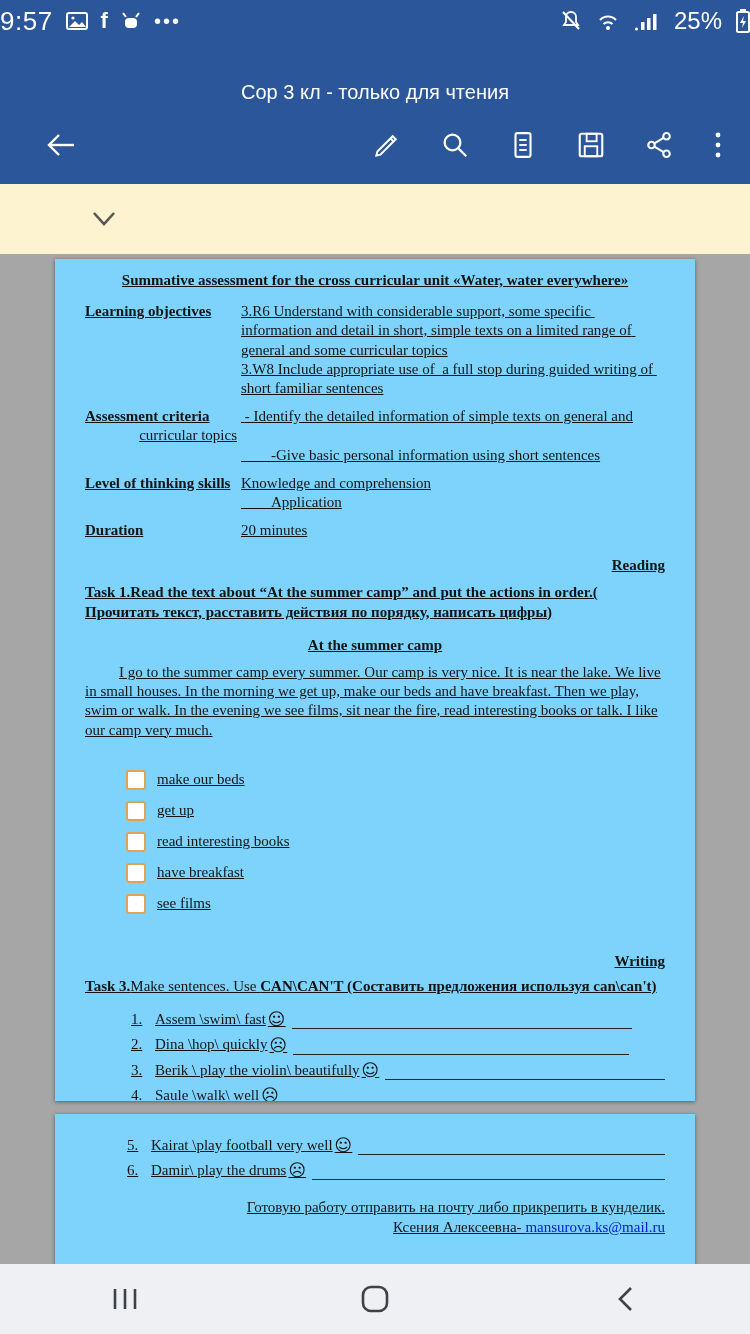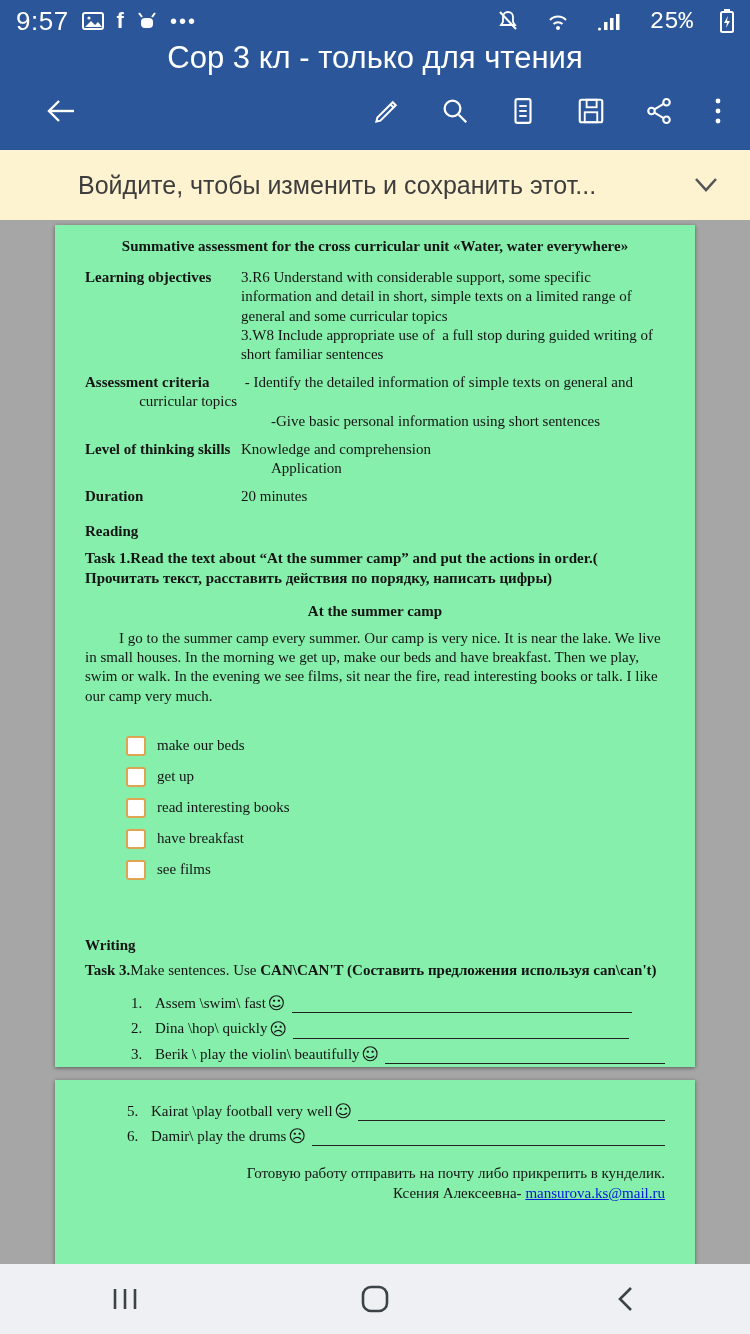--- a/index.html
+++ b/index.html
@@ -3,57 +3,57 @@
 <meta charset="utf-8">
 <style>
   html,body{margin:0;padding:0;}
   body{
     width:750px;height:1334px;position:relative;overflow:hidden;
     background:#a6a6a6;font-family:"Liberation Sans",sans-serif;
     -webkit-font-smoothing:antialiased;
   }
   
   .app-header{background:#2b579a;color:#fff;}
-  .status-bar{height:42px;display:flex;align-items:center;padding:0 16px;font-size:24px;}
+  .status-bar{height:42px;display:flex;align-items:center;padding:0 0;font-size:24px;}
   .sb-left{display:flex;align-items:center;gap:13px;}
   .sb-time{font-size:26px;letter-spacing:.5px;}
-  .sb-right{margin-left:auto;display:flex;align-items:center;gap:27px;font-size:24px;font-family:Liberation Mono, monospace;}
+  .sb-right{margin-left:auto;display:flex;align-items:center;gap:14px;font-size:24px;}
   .sb-ico{display:inline-flex;align-items:center;}
   .fb-glyph{font-weight:bold;font-size:22px;line-height:1;}
   .sb-more{font-size:20px;letter-spacing:2px;}
-  .title-bar{height:36px;line-height:32px;text-align:center;font-size:31px;}
+  .title-bar{height:36px;line-height:32px;text-align:center;font-size:20px;margin-top:34px;}
   .toolbar{height:66px;display:flex;align-items:center;padding:0 26px 6px 26px;}
   .tb-back{width:70px;display:flex;align-items:center;cursor:pointer;}
   .tb-icons{margin-left:auto;display:flex;align-items:center;gap:38px;}
   .tb-btn{display:inline-flex;align-items:center;justify-content:center;cursor:pointer;}
   
   .signin-banner{background:#fdf3d1;height:70px;display:flex;align-items:center;
     padding:0 30px 0 78px;color:#3d3d3d;font-size:25px;}
   .signin-text{flex:1;white-space:nowrap;overflow:hidden;}
   .banner-chevron{margin-left:12px;display:flex;align-items:center;cursor:pointer;}
   
   .doc-area{height:1050px;box-sizing:border-box;padding-top:5px;}
-  .page{background:#86efac;margin:0 55px;box-shadow:0 1px 4px rgba(0,0,0,.45);
-    font-family:"Liberation Serif",serif;font-size:15px;color:#141414;line-height:1.28;}
+  .page{background:#7dd3fc;margin:0 55px;box-shadow:0 1px 4px rgba(0,0,0,.45);
+    font-family:"Liberation Serif",serif;font-size:15px;color:#141414;line-height:1.28;text-decoration:underline;}
   .page1{height:842px;box-sizing:border-box;padding:10px 30px 0 30px;overflow:hidden;}
   .page2{margin-top:13px;height:190px;box-sizing:border-box;padding:22px 30px 0 30px;overflow:hidden;}
   .doc-title{text-align:center;font-weight:bold;margin:2px 0 12px 0;}
   .info-row{display:flex;margin-bottom:9px;}
   .info-label{width:152px;flex-shrink:0;font-weight:bold;}
   .info-sublabel{font-weight:normal;display:block;text-align:right;}
   .info-value{flex:1;white-space:pre-wrap;padding-left:4px;}
-  .section-heading{font-weight:bold;margin:16px 0 6px 0;}
+  .section-heading{font-weight:bold;margin:16px 0 6px 0;text-align:right;}
   .task-line{font-weight:bold;margin:8px 0 6px 0;}
   .camp-title{text-align:center;font-weight:bold;margin:14px 0 8px 0;}
   .camp-text{text-indent:34px;margin:0 0 18px 0;}
   .checkbox-list{margin-top:30px;}
   .checkbox-row{display:flex;align-items:center;margin-bottom:11px;cursor:default;padding-left:41px;}
   .checkbox{width:16px;height:16px;border:2px solid #dfa352;border-radius:3px;
     background:#fff;margin-right:11px;flex-shrink:0;cursor:pointer;}
-  .writing-block{margin-top:56px;}
+  .writing-block{margin-top:38px;}
   .task3-line{margin:6px 0 14px 0;}
   .sentences{margin-left:46px;}
   .sentence{display:flex;align-items:flex-end;margin-bottom:6px;white-space:nowrap;}
   .s-num{width:24px;flex-shrink:0;}
   .face{font-family:"DejaVu Sans",sans-serif;font-size:17px;margin:0 6px 0 2px;line-height:1;position:relative;top:-1px;}
   .answer-line{display:inline-block;border-bottom:1.5px solid #222;height:15px;}
   .w1{width:340px}.w2{width:336px}.w3{width:322px}.w5{width:358px}.w6{width:362px}
   .p2-sentences{margin-left:42px;}
   .doc-footer{margin:18px 0 0 62px;text-align:right;}
   .email-link{color:#0018d8;text-decoration:underline;cursor:pointer;}
@@ -170,21 +170,20 @@
             <circle cx="6" cy="5" r="2.4" fill="#fff"></circle>
             <circle cx="6" cy="15" r="2.4" fill="#fff"></circle>
             <circle cx="6" cy="25" r="2.4" fill="#fff"></circle>
           </svg>
       </span>
     </div>
   </div>
 </div>
 
 <div class="signin-banner">
-  <span class="signin-text">Войдите, чтобы изменить и сохранить этот...</span>
   <span class="banner-chevron">
     <svg width="28" height="20" viewBox="0 0 28 20">
         <polyline points="4,4 14,15 24,4" fill="none" stroke="#555" stroke-width="2.6"></polyline>
       </svg>
   </span>
 </div>
 
 <div class="doc-area">
 
   <div class="page page1">

